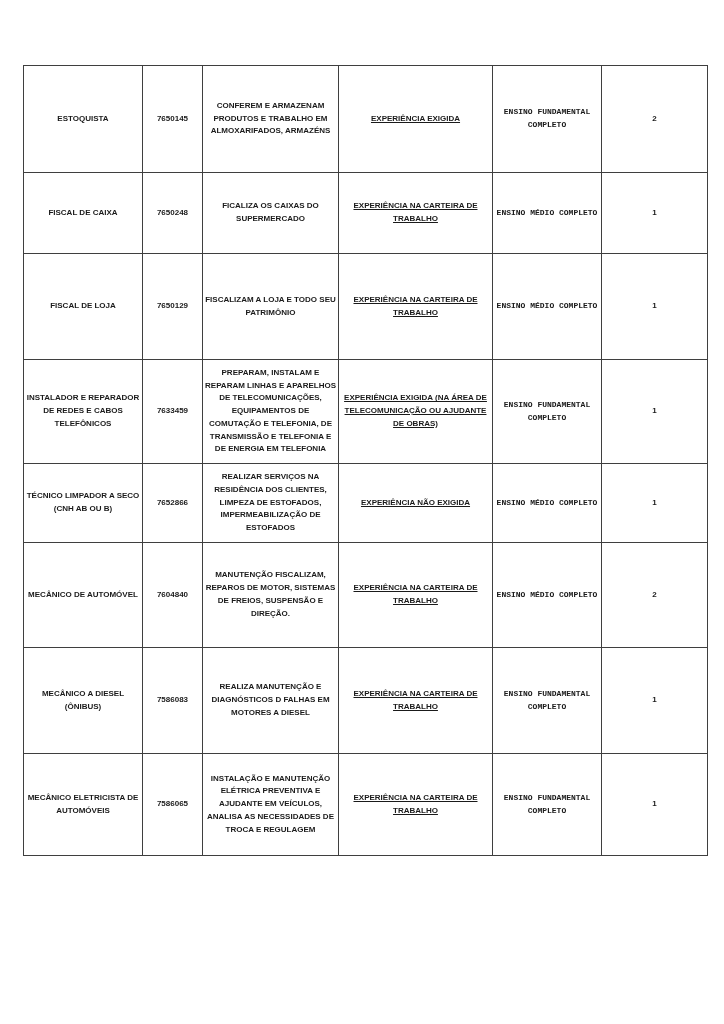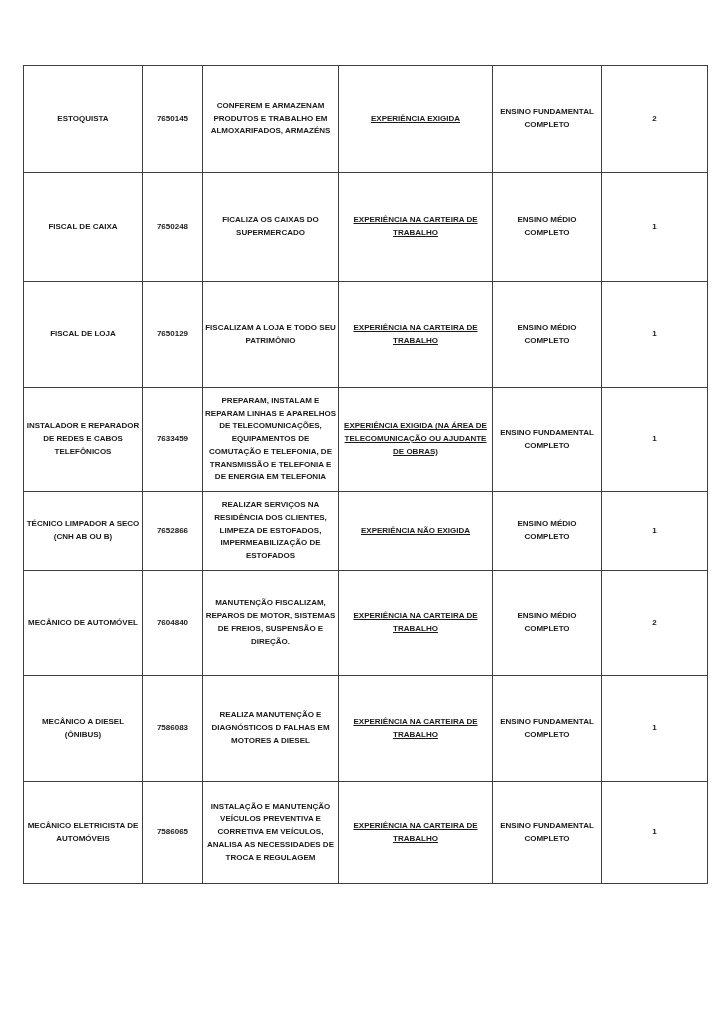--- a/index.html
+++ b/index.html
@@ -39,24 +39,24 @@
   col.c-occupation { width: 119px; }
   col.c-code       { width: 60px;  }
   col.c-desc       { width: 136px; }
   col.c-exp        { width: 154px; }
   col.c-edu        { width: 109px; }
   col.c-qty        { width: 106px; }
 
   td.cell-occupation { padding: 1px 6px; }
   td.cell-desc       { padding: 1px 1px; }
   td.cell-exp        { padding: 1px 8px; text-decoration: underline; }
-  td.cell-edu        { padding: 1px 8px; }
+  td.cell-edu        { padding: 1px 8px; font-family: Liberation Mono, monospace; }
 
   tr.r1 { height: 107px; }
-  tr.r2 { height: 109px; }
+  tr.r2 { height: 81px; }
   tr.r3 { height: 106px; }
   tr.r4 { height: 104px; }
   tr.r5 { height: 79px;  }
   tr.r6 { height: 105px; }
   tr.r7 { height: 106px; }
   tr.r8 { height: 102px; }
 </style>
 </head>
 <body>
 
@@ -131,21 +131,21 @@
         <td class="cell-code">7586083</td>
         <td class="cell-desc">REALIZA MANUTENÇÃO E DIAGNÓSTICOS D FALHAS EM MOTORES A DIESEL</td>
         <td class="cell-exp">EXPERIÊNCIA NA CARTEIRA DE TRABALHO</td>
         <td class="cell-edu">ENSINO FUNDAMENTAL COMPLETO</td>
         <td class="cell-qty">1</td>
       </tr>
 
       <tr class="r8">
         <td class="cell-occupation">MECÂNICO ELETRICISTA DE AUTOMÓVEIS</td>
         <td class="cell-code">7586065</td>
-        <td class="cell-desc">INSTALAÇÃO E MANUTENÇÃO VEÍCULOS PREVENTIVA E CORRETIVA EM VEÍCULOS, ANALISA AS NECESSIDADES DE TROCA E REGULAGEM</td>
+        <td class="cell-desc">INSTALAÇÃO E MANUTENÇÃO ELÉTRICA PREVENTIVA E AJUDANTE EM VEÍCULOS, ANALISA AS NECESSIDADES DE TROCA E REGULAGEM</td>
         <td class="cell-exp">EXPERIÊNCIA NA CARTEIRA DE TRABALHO</td>
         <td class="cell-edu">ENSINO FUNDAMENTAL COMPLETO</td>
         <td class="cell-qty">1</td>
       </tr>
 
     </tbody>
   </table>
 </div>
 
 </body></html>

